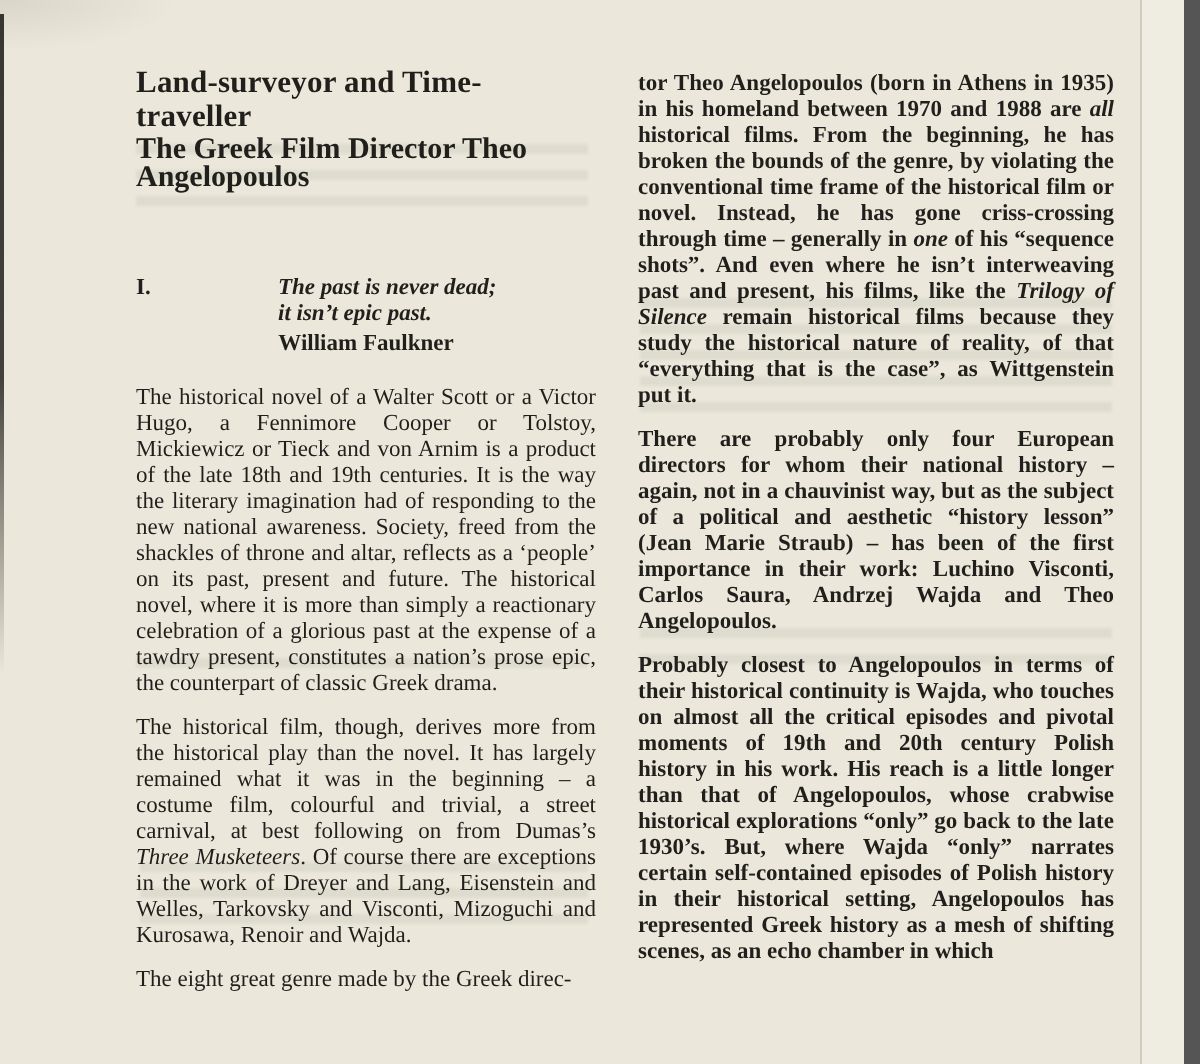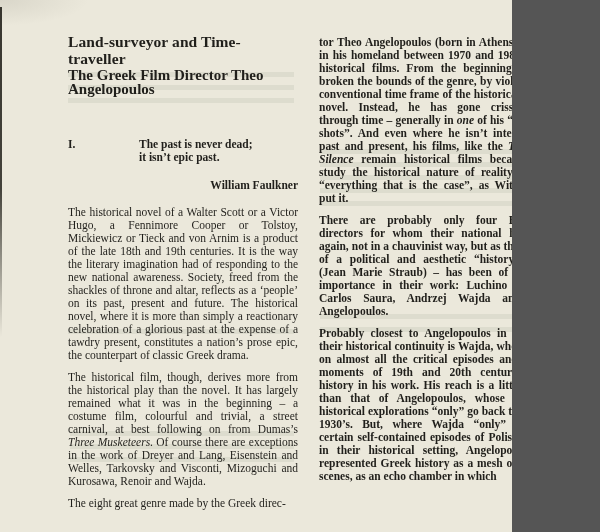--- a/index.html
+++ b/index.html
@@ -2,21 +2,21 @@
 <html lang="en" style="--paper: #ebe8db; --ink: #201f1b; --bleed: #6e7c60;"><head>
 <meta charset="utf-8">
 <style>
   html, body {
     margin: 0;
     padding: 0;
     background: #555;
   }
   .page {
     position: relative;
-    width: 512px;
+    width: 592px;
     height: 532px;
     overflow: hidden;
     background: var(--paper, #ebe8db);
     color: var(--ink, #201f1b);
     font-family: "Liberation Serif", "DejaVu Serif", serif;
     box-sizing: border-box;
   }
   
   .col {
     position: absolute;
@@ -44,22 +44,22 @@
   }
   .epigraph {
     margin-top: 42px;
     margin-bottom: 14px;
     font-size: 11.5px;
     line-height: 12.5px;
     font-weight: 700;
   }
   .ep-row { display: flex; text-align: left; }
   .ep-num { width: 71px; flex: none; font-style: normal; }
-  .ep-lines { }
-  .ep-attr { text-align: right; margin-top: 16px; }
+  .ep-lines { font-style: italic; }
+  .ep-attr { text-align: center; margin-top: 3px; }
 
   .body-par {
     margin: 0 0 9px 0;
     font-size: 11.5px;
     line-height: 13px;
     hyphens: none;
   }
   .body-par em { font-style: italic; }
 
   

